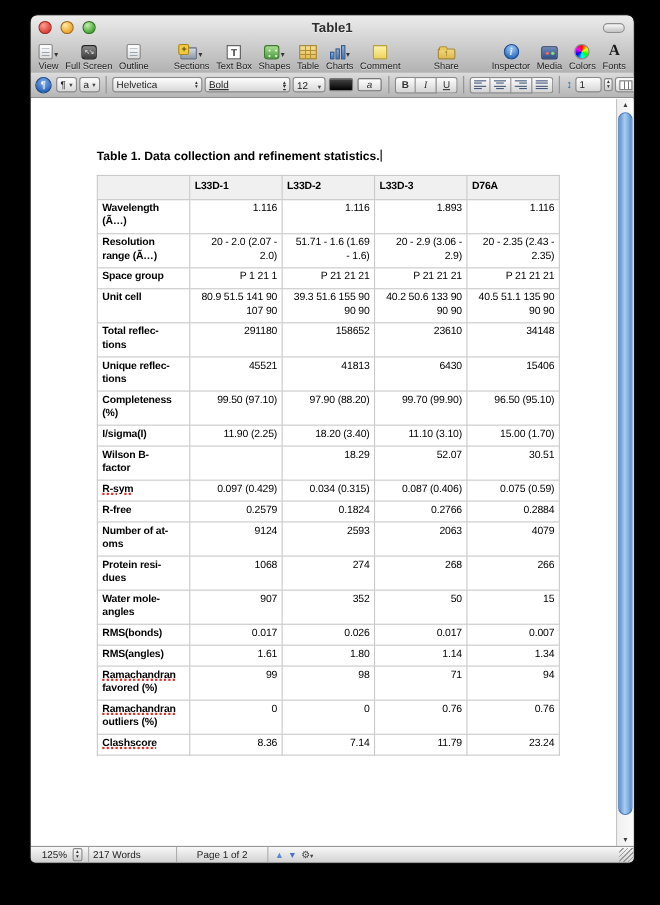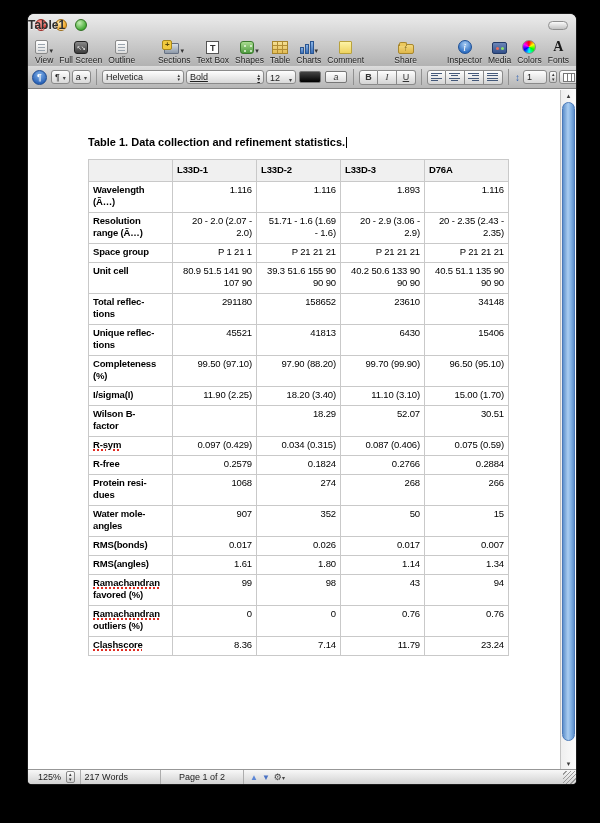--- a/index.html
+++ b/index.html
@@ -4,21 +4,21 @@
 <style>
   html,body{margin:0;padding:0;background:#000;width:600px;height:823px;overflow:hidden;
     font-family:"Liberation Sans","DejaVu Sans",sans-serif;}
   .window{position:absolute;left:28px;top:14px;width:548px;height:770px;background:#fff;
     border-radius:6px 6px 4px 4px;overflow:hidden;box-shadow:0 0 0 1px #1a1a1a;}
   
   .chrome{position:absolute;top:0;left:0;right:0;height:52px;
     background:linear-gradient(#ececec 0%,#d2d2d2 45%,#b2b2b2 100%);
     border-bottom:1px solid #777;}
   .titlebar{position:relative;height:22px;}
-  .wtitle{position:absolute;left:0;right:0;top:4px;font-size:12px;
+  .wtitle{position:absolute;left:0;right:0;top:4px;text-align:center;font-size:12px;
     font-weight:bold;color:#2e2e2e;text-shadow:0 1px 0 rgba(255,255,255,.55);}
   .lights{position:absolute;left:7px;top:5px;display:flex;gap:8px;}
   .light{width:12px;height:12px;border-radius:50%;display:inline-block;}
   .light.red{background:radial-gradient(circle at 35% 30%,#ff9d94,#e0443a 70%);border:1px solid #9c2620;box-sizing:border-box;}
   .light.yellow{background:radial-gradient(circle at 35% 30%,#ffe9a8,#f0a629 70%);border:1px solid #9a6a14;box-sizing:border-box;}
   .light.green{background:radial-gradient(circle at 35% 30%,#c4edb2,#47ac38 70%);border:1px solid #2e701f;box-sizing:border-box;}
   .pill{position:absolute;right:8px;top:7px;width:20px;height:9px;border-radius:5px;
     background:linear-gradient(#fafafa,#c2c2c2);border:1px solid #8f8f8f;box-sizing:border-box;}
   
   .toolbar{display:flex;align-items:flex-end;height:30px;padding:0 4px;}
@@ -434,20 +434,28 @@
             <td class="val">0.075 (0.59)</td>
           </tr>
           <tr>
             <td class="lbl">R-free</td>
             <td class="val">0.2579</td>
             <td class="val">0.1824</td>
             <td class="val">0.2766</td>
             <td class="val">0.2884</td>
           </tr>
           <tr>
+            <td class="lbl">Number of at-
+oms</td>
+            <td class="val">9124</td>
+            <td class="val">2593</td>
+            <td class="val">2063</td>
+            <td class="val">4079</td>
+          </tr>
+          <tr>
             <td class="lbl">Protein resi-
 dues</td>
             <td class="val">1068</td>
             <td class="val">274</td>
             <td class="val">268</td>
             <td class="val">266</td>
           </tr>
           <tr>
             <td class="lbl">Water mole-
 angles</td>
@@ -468,21 +476,21 @@
             <td class="val">1.61</td>
             <td class="val">1.80</td>
             <td class="val">1.14</td>
             <td class="val">1.34</td>
           </tr>
           <tr>
             <td class="lbl"><span class="misspell">Ramachandran</span>
 favored (%)</td>
             <td class="val">99</td>
             <td class="val">98</td>
-            <td class="val">43</td>
+            <td class="val">71</td>
             <td class="val">94</td>
           </tr>
           <tr>
             <td class="lbl"><span class="misspell">Ramachandran</span>
 outliers (%)</td>
             <td class="val">0</td>
             <td class="val">0</td>
             <td class="val">0.76</td>
             <td class="val">0.76</td>
           </tr>

